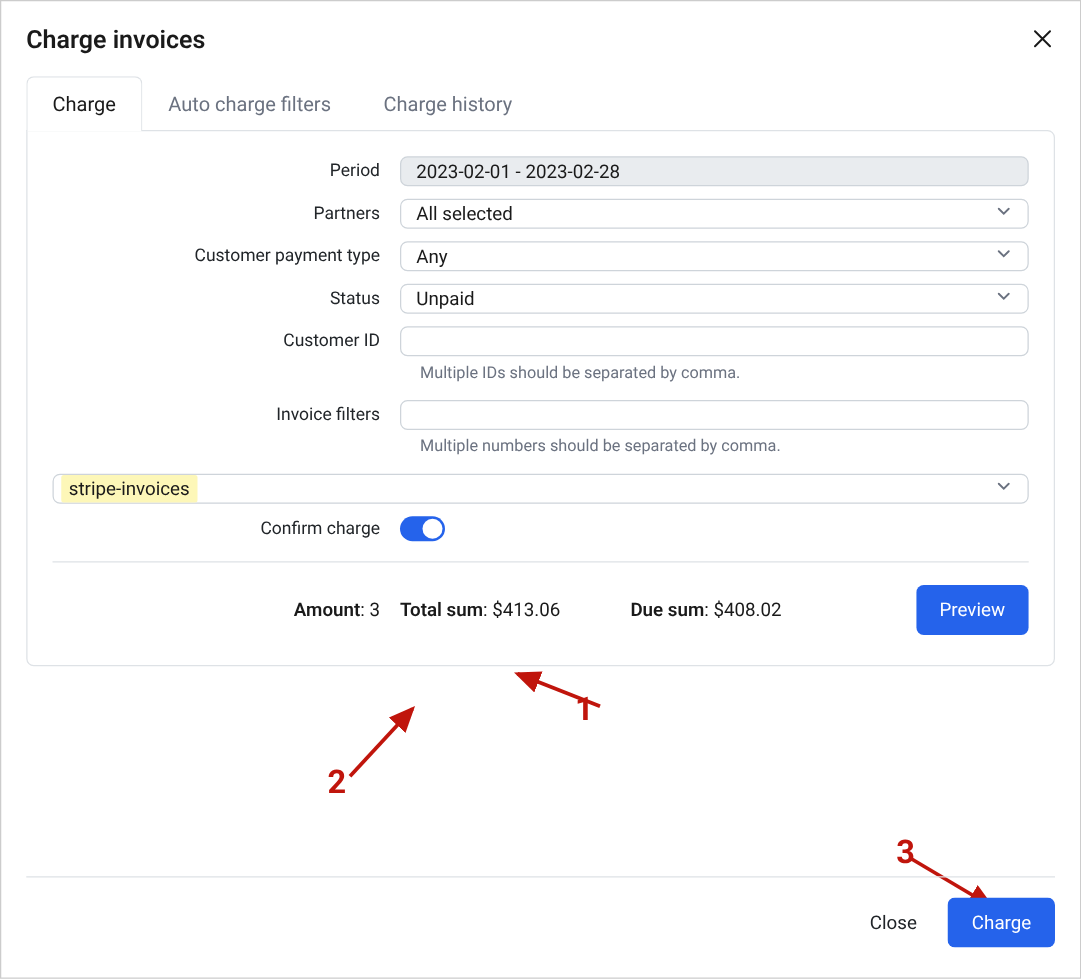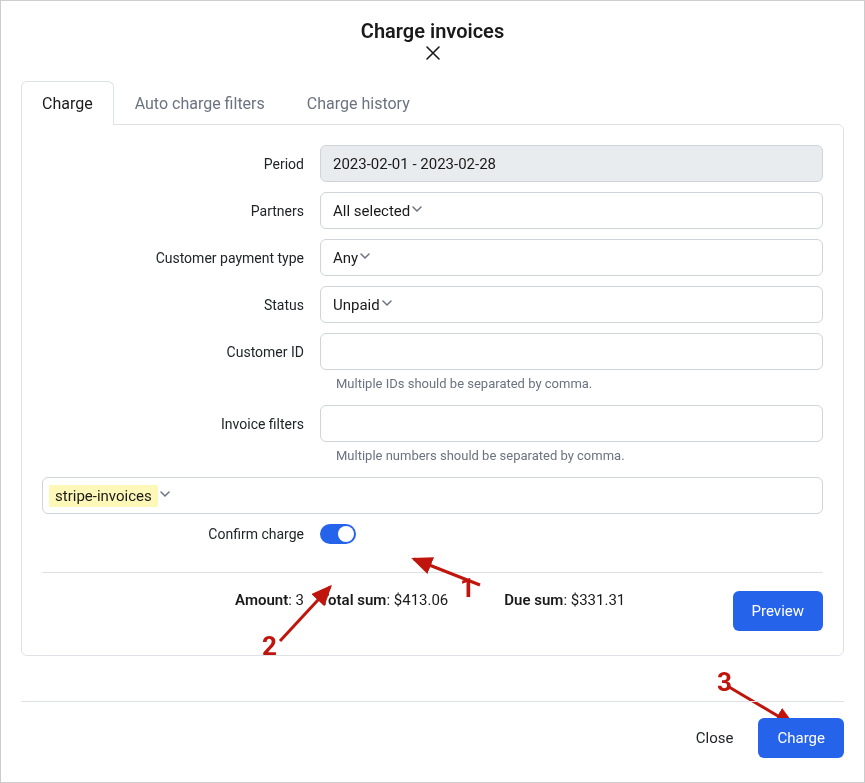--- a/index.html
+++ b/index.html
@@ -25,21 +25,20 @@
     height:783px;
     border:1px solid #ccc;
     position:relative;
     padding:0 20px;
   }
   .modal-header{
     display:flex;
     justify-content:space-between;
     align-items:center;
     padding:18px 0 18px 0;
-    flex-direction:column;
   }
   .modal-title{
     font-size:20px;
     font-weight:600;
   }
   .close-x{
     cursor:pointer;
     line-height:0;
   }
   .tabs{
@@ -82,37 +81,37 @@
     padding-right:16px;
     font-size:14px;
     color:#212529;
   }
   .control{
     flex:1;
     min-width:0;
   }
   .input,.select,.readonly{
     width:100%;
-    height:37px;
+    height:24px;
     border:1px solid #ced4da;
     border-radius:6px;
     padding:0 12px;
     font-size:15px;
     font-family:inherit;
     background:#fff;
   }
   .readonly{
     background:var(--bg-readonly);
     display:flex;
     align-items:center;
   }
   .select{
     display:flex;
     align-items:center;
-    justify-content:flex-start;
+    justify-content:space-between;
     cursor:pointer;
   }
   .select .chev{color:#6b7280;}
   .select.highlight .sel-text{
     background:var(--highlight);
     padding:2px 6px;
     border-radius:2px;
     margin-left:-6px;
   }
   .total-group{
@@ -145,23 +144,24 @@
   .toggle::after{
     content:"";
     position:absolute;
     width:16px;height:16px;
     border-radius:50%;
     background:#fff;
     top:2px;right:2px;
   }
   .summary{
     border-top:1px solid var(--border);
-    margin-top:28px;
+    margin-top:16px;
     padding-top:18px;
     display:flex;
+    align-items:center;
   }
   .summary .amount{
     width:278px;
     text-align:right;
     padding-right:16px;
     font-size:15px;
   }
   .summary .sums{
     flex:1;
     display:flex;
@@ -312,21 +312,21 @@
 
     <div class="summary">
       <div class="amount">
         <span class="bold">Amount</span><span>: </span><span>3</span>
       </div>
       <div class="sums">
         <div>
           <span class="bold">Total sum</span><span>: </span><span>$413.06</span>
         </div>
         <div>
-          <span class="bold">Due sum</span><span>: </span><span>$331.31</span>
+          <span class="bold">Due sum</span><span>: </span><span>$408.02</span>
         </div>
       </div>
       <button class="btn btn-primary">Preview</button>
     </div>
 
     <svg class="anno" style="left:380px;top:428px;" width="90" height="40">
       <defs>
           <marker id="ah1" markerWidth="8" markerHeight="8" refX="6" refY="3" orient="auto">
             <path d="M0,0 L7,3 L0,6 Z" fill="#c0150c"></path>
           </marker>

